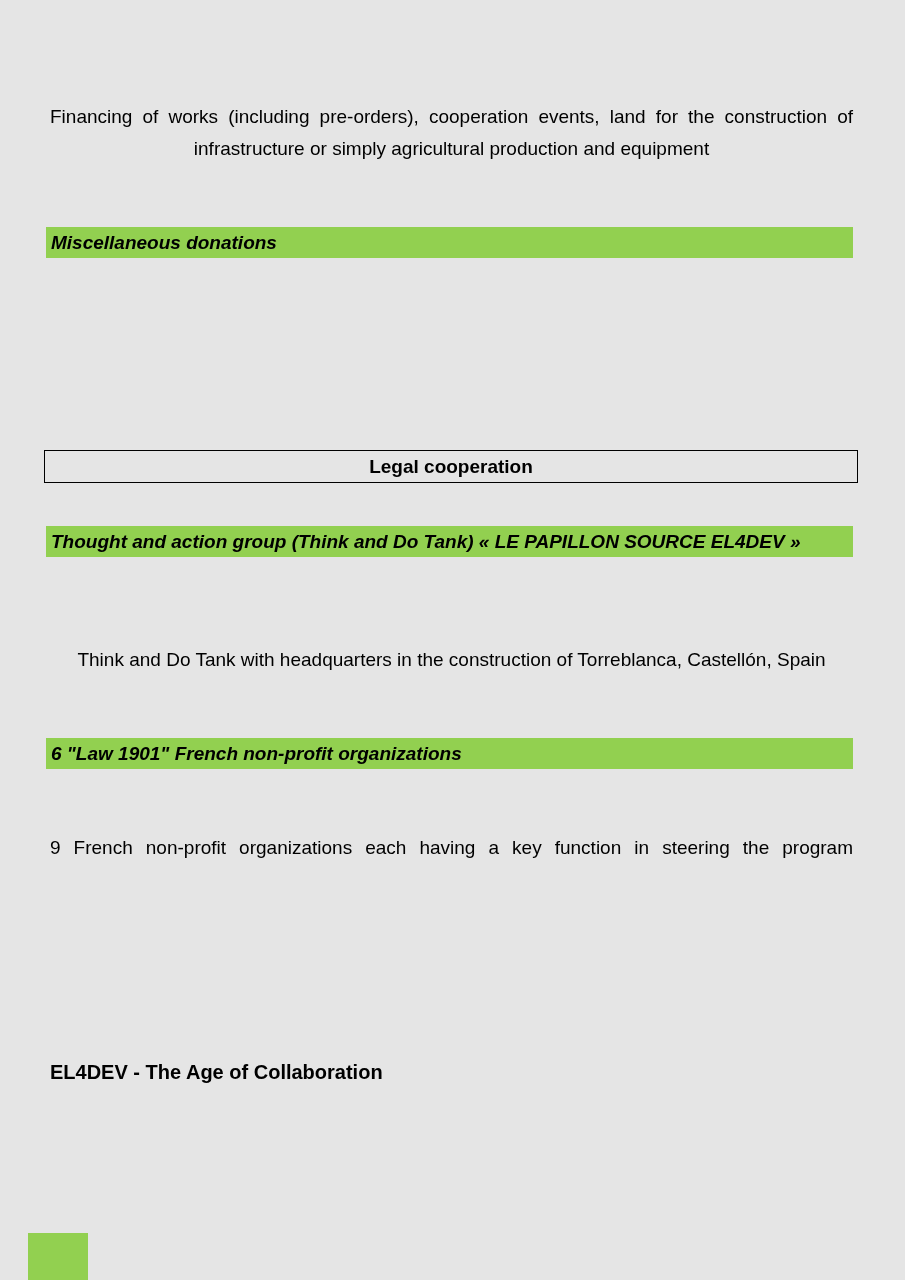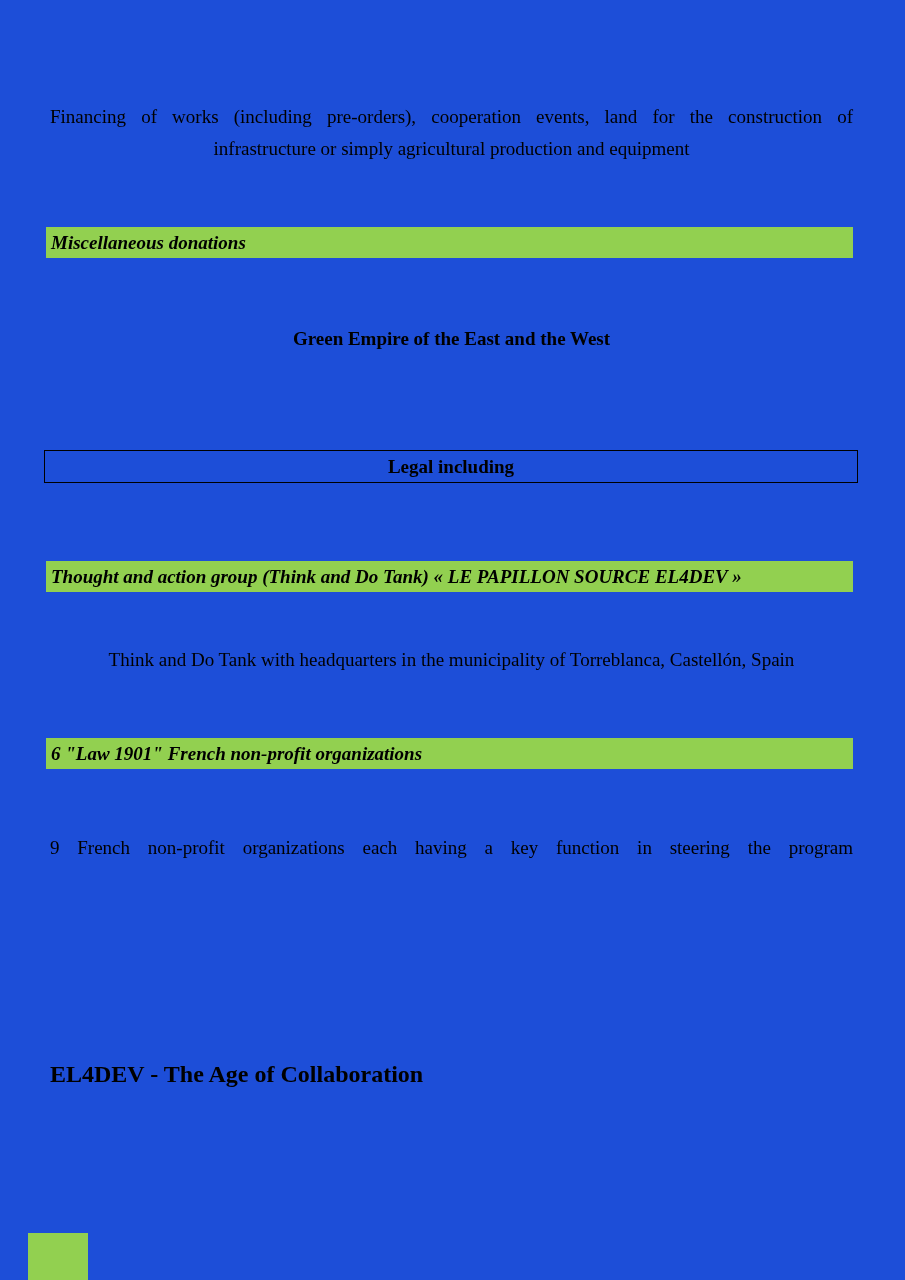--- a/index.html
+++ b/index.html
@@ -1,21 +1,21 @@
 <!DOCTYPE html>
 <html lang="en"><head>
 <meta charset="utf-8">
 <style>
   html, body { margin: 0; padding: 0; background: #ffffff; }
   .page {
     position: relative;
     width: 905px;
     height: 1280px;
-    background: #1d4ed8;
-    font-family: Liberation Serif, serif;
+    background: #e5e5e5;
+    font-family: Liberation Sans, sans-serif;
     color: #000000;
     overflow: hidden;
   }
   .para {
     position: absolute;
     left: 50px;
     width: 803px;
     font-size: 19px;
     line-height: 32px;
   }
@@ -50,30 +50,30 @@
     justify-content: center;
   }
   .box-text {
     font-size: 19px;
     font-weight: bold;
   }
   .p1 { top: 101px; }
   .bar1 { top: 227px; }
   .p2 { top: 323px; }
   .legal-box { top: 450px; }
-  .bar2 { top: 561px; }
+  .bar2 { top: 526px; }
   .p3 { top: 644px; }
   .bar3 { top: 738px; }
   .p4 { top: 832px; }
   .footer-title {
     position: absolute;
     left: 50px;
     top: 1061px;
     width: 803px;
-    font-size: 24px;
+    font-size: 20px;
     font-weight: bold;
   }
   .corner-block {
     position: absolute;
     left: 28px;
     top: 1233px;
     width: 60px;
     height: 47px;
     background: #92D050;
   }
@@ -86,33 +86,32 @@
   <div class="para p1">
     <div class="line just">Financing of works (including pre-orders), cooperation events, land for the construction of</div>
     <div class="line">infrastructure or simply agricultural production and equipment</div>
   </div>
 
   <div class="hl-bar bar1">
     <span class="hl-text">Miscellaneous donations</span>
   </div>
 
   <div class="para p2">
-    <div class="line bold">Green Empire of the East and the West</div>
   </div>
 
   <div class="box legal-box">
-    <span class="box-text">Legal including</span>
+    <span class="box-text">Legal cooperation</span>
   </div>
 
   <div class="hl-bar bar2">
     <span class="hl-text">Thought and action group (Think and Do Tank) « LE PAPILLON SOURCE EL4DEV »</span>
   </div>
 
   <div class="para p3">
-    <div class="line">Think and Do Tank with headquarters in the municipality of Torreblanca, Castellón, Spain</div>
+    <div class="line">Think and Do Tank with headquarters in the construction of Torreblanca, Castellón, Spain</div>
   </div>
 
   <div class="hl-bar bar3">
     <span class="hl-text">6 "Law 1901" French non-profit organizations</span>
   </div>
 
   <div class="para p4">
     <div class="line just">9 French non-profit organizations each having a key function in steering the program</div>
   </div>
 

